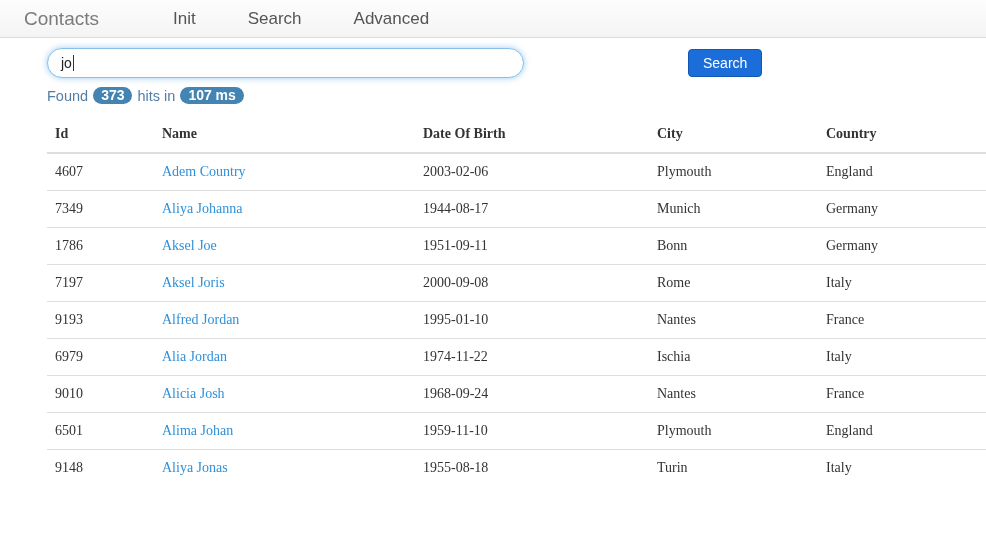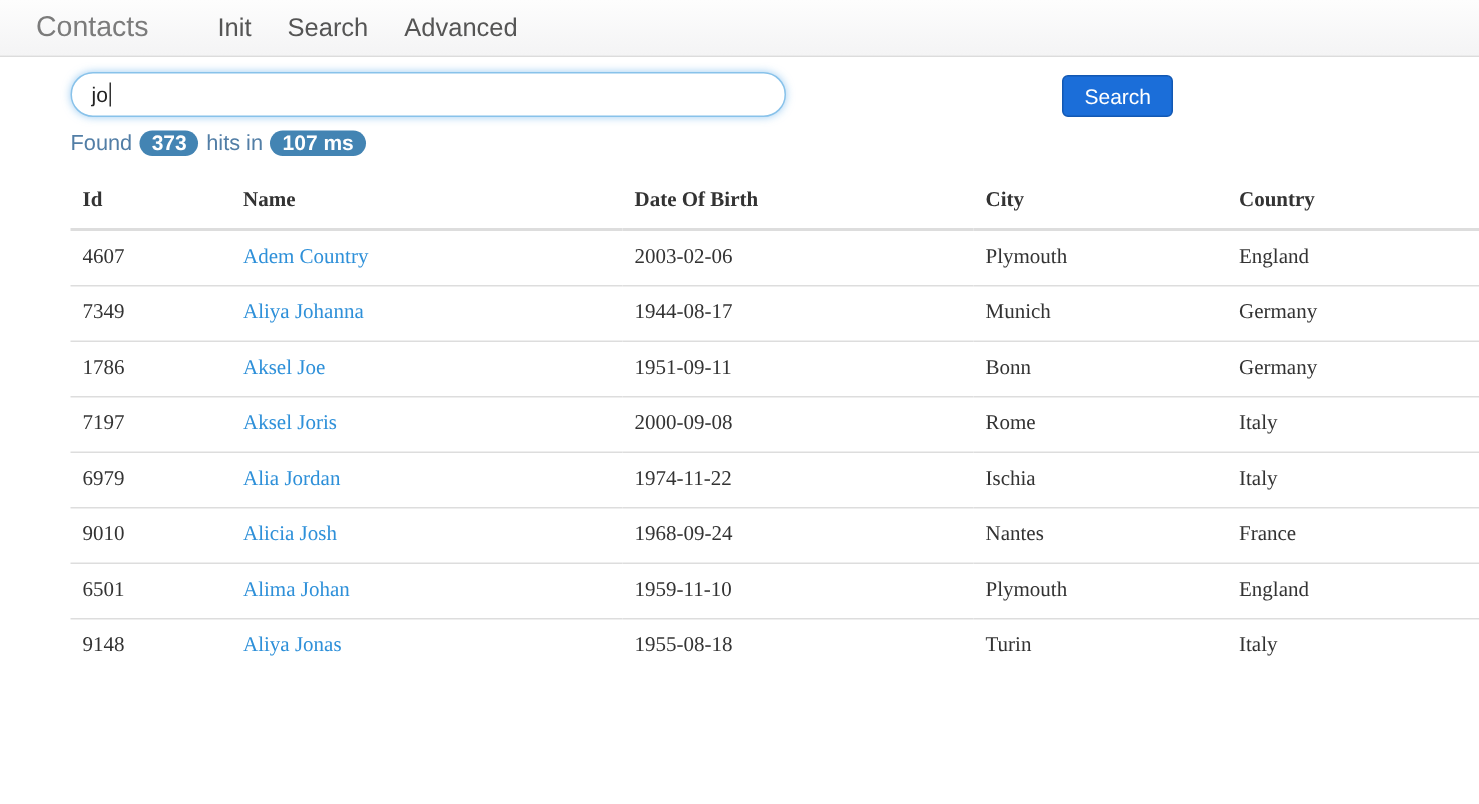--- a/index.html
+++ b/index.html
@@ -11,40 +11,41 @@
   }
 
   
   .navbar {
     height: 38px;
     background: linear-gradient(#fdfdfd, #f4f4f5);
     border-bottom: 1px solid #dcdcdc;
     display: flex;
     align-items: center;
     padding-left: 24px;
+    gap: 28px;
   }
   .brand {
     font-size: 19px;
     color: #7b7b7b;
     margin-right: 34px;
     cursor: pointer;
     text-decoration: none;
   }
   .nav-link {
     font-size: 17px;
     color: #555;
     padding: 0 12px;
     text-decoration: none;
     cursor: pointer;
   }
 
   
   .main { margin: 10px 0 0 47px; }
 
-  .search-row { display: flex; align-items: flex-end; gap: 20px; }
+  .search-row { display: flex; align-items: flex-start; }
   .search-input {
     width: 477px;
     height: 30px;
     background: #fff;
     border: 1px solid var(--input-focus-border, #88c2ea);
     border-radius: 15px;
     box-shadow: 0 0 6px rgba(102,175,233,0.65);
     display: flex;
     align-items: center;
     padding: 0 13px;
@@ -195,20 +196,27 @@
           <td>Germany</td>
         </tr>
         <tr>
           <td>7197</td>
           <td><a>Aksel Joris</a></td>
           <td>2000-09-08</td>
           <td>Rome</td>
           <td>Italy</td>
         </tr>
         <tr>
+          <td>9193</td>
+          <td><a>Alfred Jordan</a></td>
+          <td>1995-01-10</td>
+          <td>Nantes</td>
+          <td>France</td>
+        </tr>
+        <tr>
           <td>6979</td>
           <td><a>Alia Jordan</a></td>
           <td>1974-11-22</td>
           <td>Ischia</td>
           <td>Italy</td>
         </tr>
         <tr>
           <td>9010</td>
           <td><a>Alicia Josh</a></td>
           <td>1968-09-24</td>

